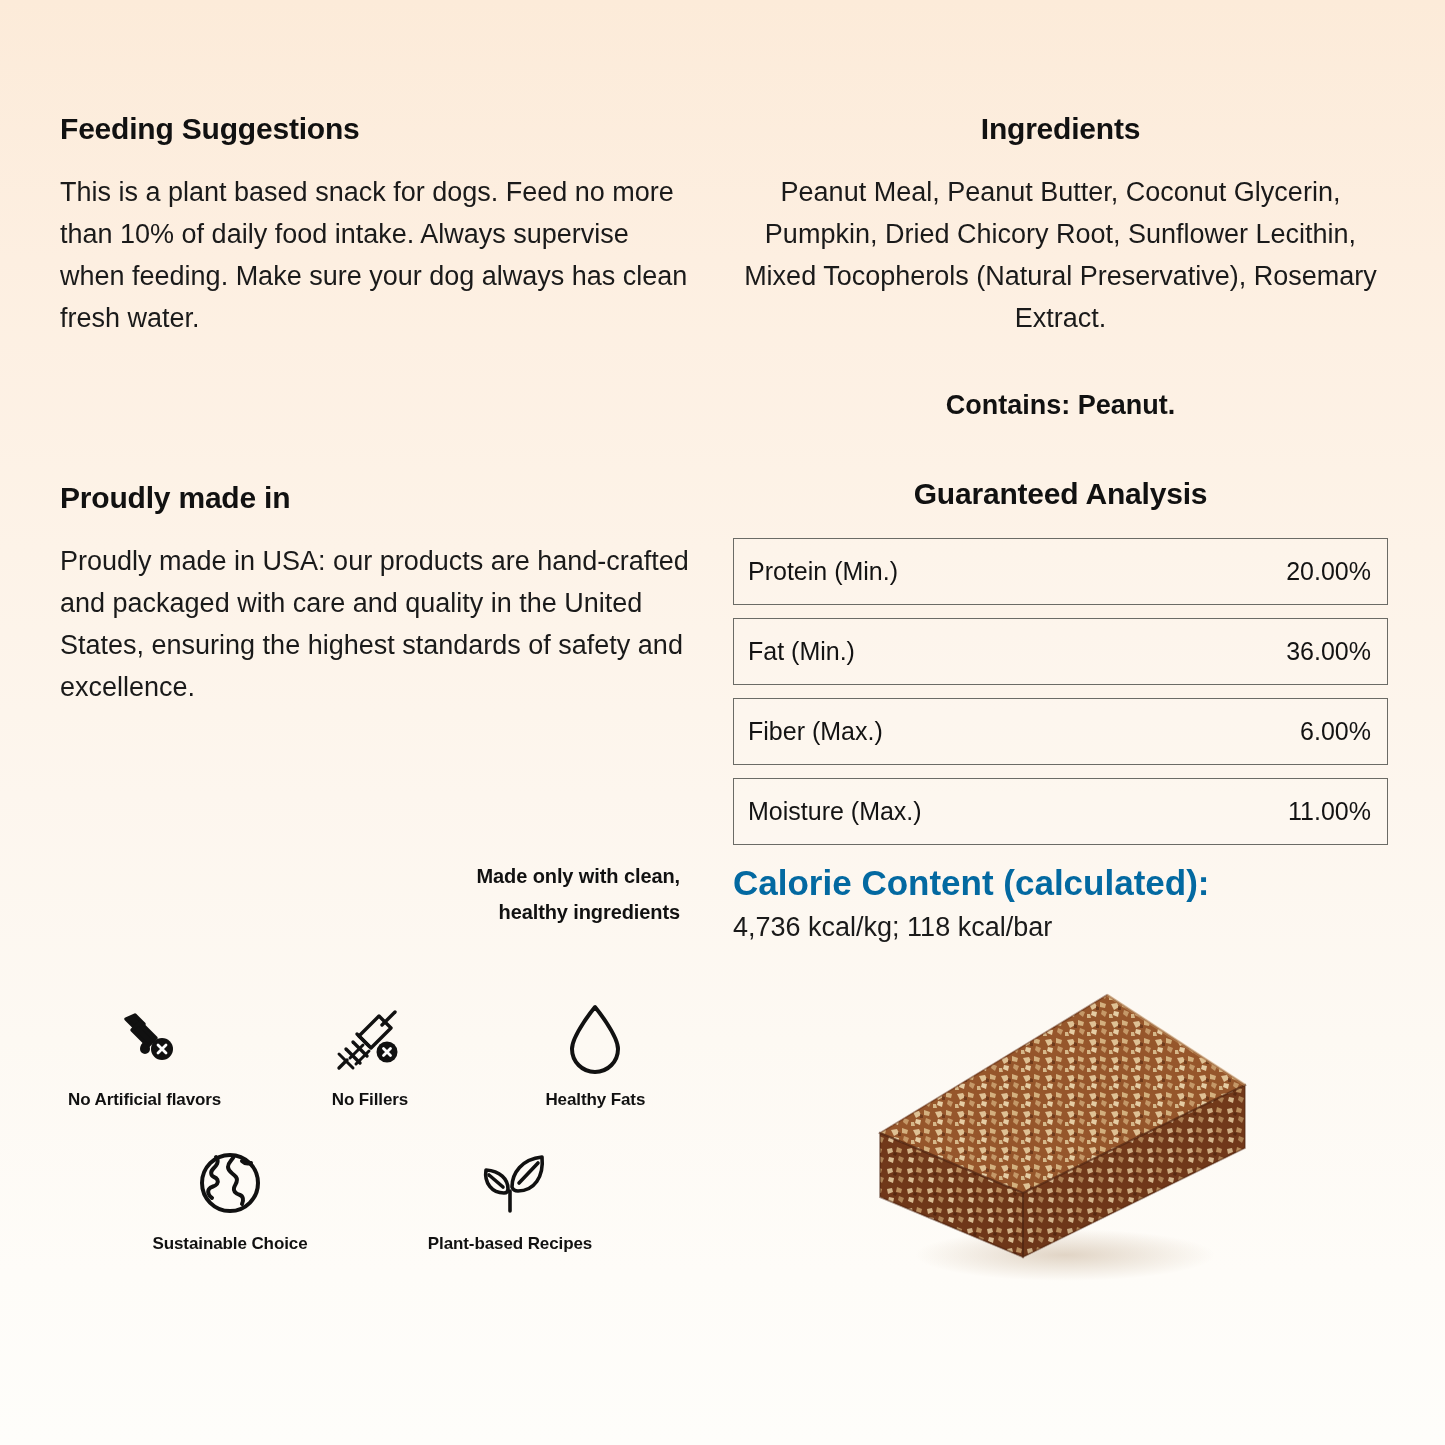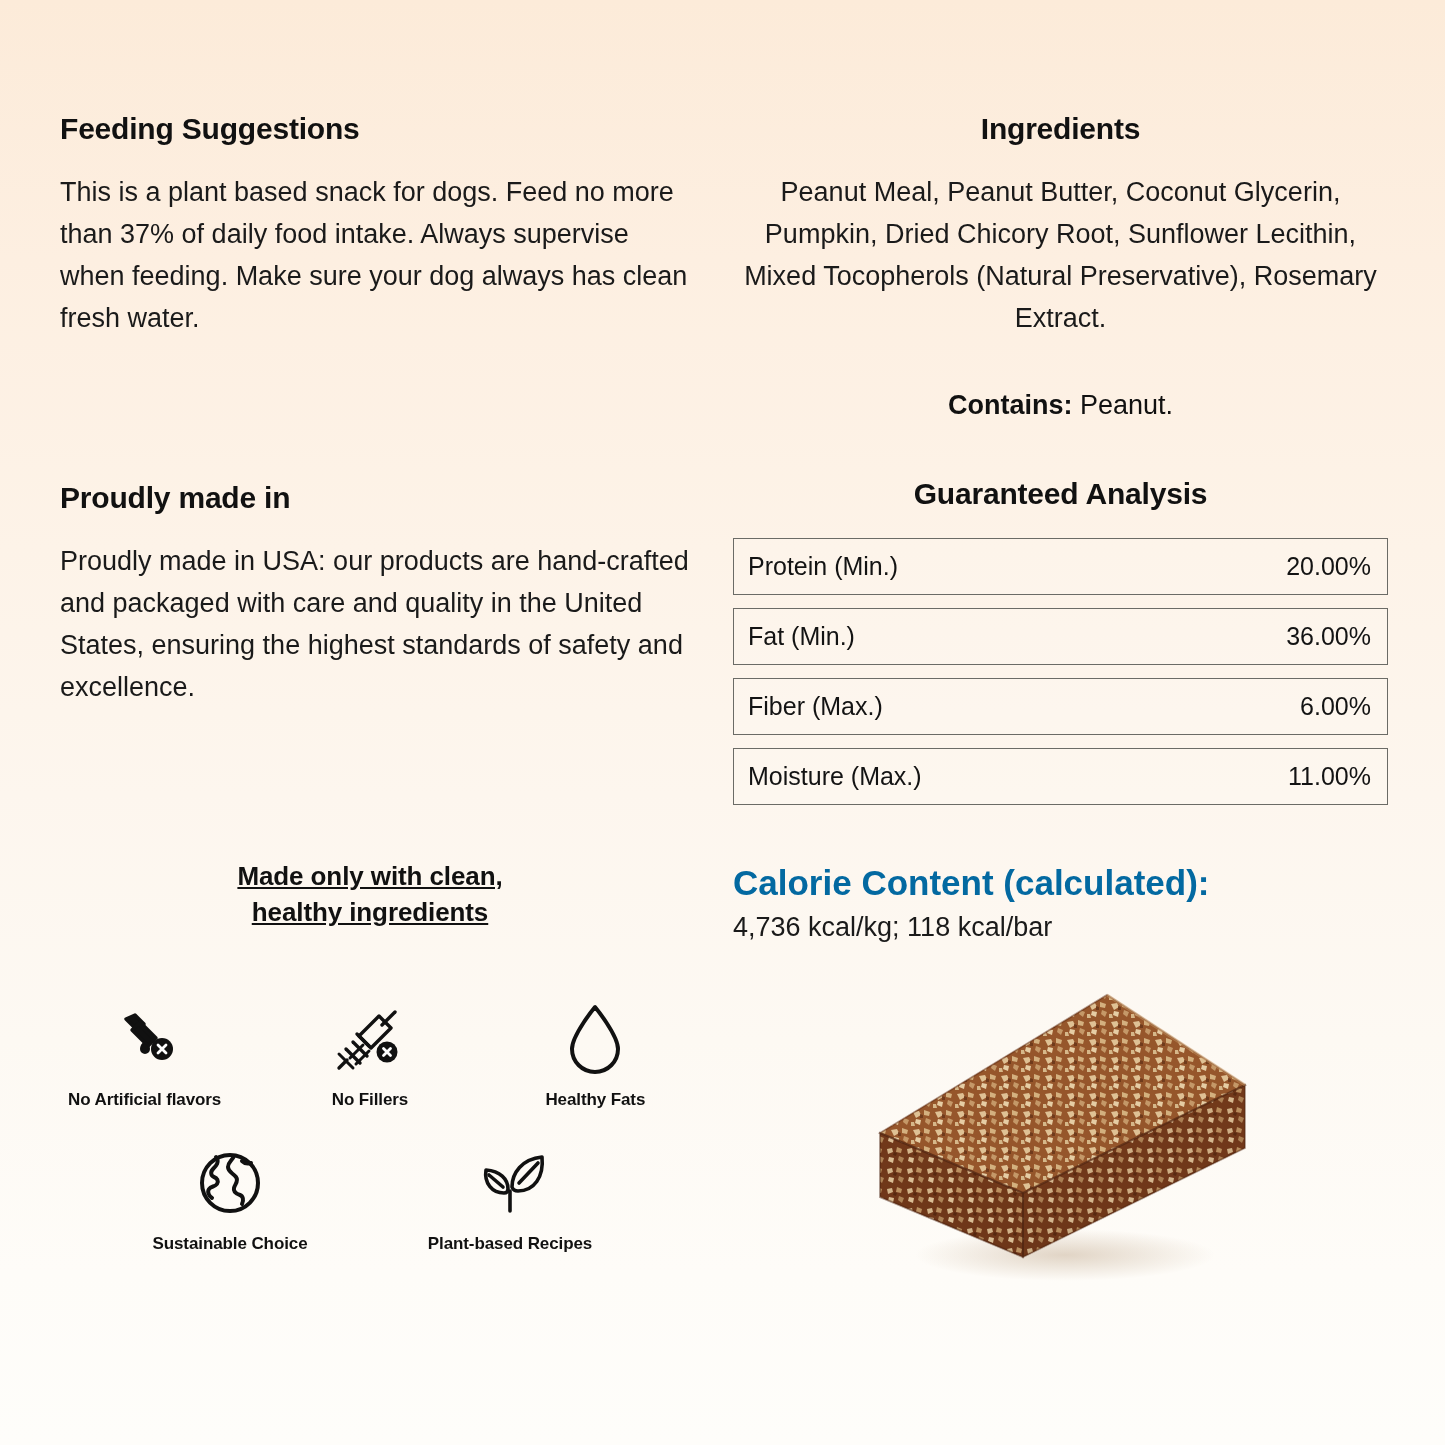--- a/index.html
+++ b/index.html
@@ -56,31 +56,31 @@
 
   .sec-body { margin-top: 26px; }
 
   
   .contains-line {
     margin-top: 48px;
     font-size: 27px;
     line-height: 36px;
   }
   .contains-label { font-weight: bold; }
-  .contains-value { font-weight: 400; }
+  .contains-value { font-weight: 700; }
 
   
   .ga-table { margin-top: 28px; }
   .ga-row {
     display: flex;
     align-items: center;
     justify-content: space-between;
     border: 1.4px solid #6b6b66;
     background: rgba(255,255,255,0.10);
-    height: 57px;
+    height: 67px;
     padding: 0 16px 0 14px;
     margin-bottom: 13px;
     gap: 8px;
   }
   .ga-row:last-child { margin-bottom: 0; }
   .ga-label, .ga-value {
     font-size: 25px;
     font-weight: 400;
     color: #131313;
     line-height: 1;
@@ -106,27 +106,26 @@
     margin-top: 3px;
     color: #1a1a1a;
   }
 
   
   #clean-heading {
     position: absolute;
     left: 60px;
     top: 858px;
     width: 620px;
-    text-align: center;
-    font-size: 26px;
+    text-align: right;
+    font-size: 20px;
     font-weight: bold;
     line-height: 36px;
     color: #111;
     letter-spacing: -0.1px;
-    text-decoration: underline;
   }
 
   
   #badges {
     position: absolute;
     left: 60px;
     top: 1000px;
     width: 620px;
   }
   .badge-row {
@@ -168,21 +167,21 @@
   }
   #product-photo svg { display: block; width: 430px; height: 330px; }
 </style>
 </head>
 <body>
 
 <div class="page">
 
   <section class="col-left" id="feeding-block">
     <h2 class="sec-title">Feeding Suggestions</h2>
-    <p class="body-text sec-body">This is a plant based snack for dogs. Feed no more than 37% of daily food intake. Always supervise when feeding. Make sure your dog always has clean fresh water.</p>
+    <p class="body-text sec-body">This is a plant based snack for dogs. Feed no more than 10% of daily food intake. Always supervise when feeding. Make sure your dog always has clean fresh water.</p>
   </section>
 
   <section class="col-right" id="ingredients-block">
     <h2 class="sec-title">Ingredients</h2>
     <p class="body-text sec-body">Peanut Meal, Peanut Butter, Coconut Glycerin, Pumpkin, Dried Chicory Root, Sunflower Lecithin, Mixed Tocopherols (Natural Preservative), Rosemary Extract.</p>
     <p class="contains-line">
       <span class="contains-label">Contains:</span>
       <span class="contains-value">Peanut.</span>
     </p>
   </section>

